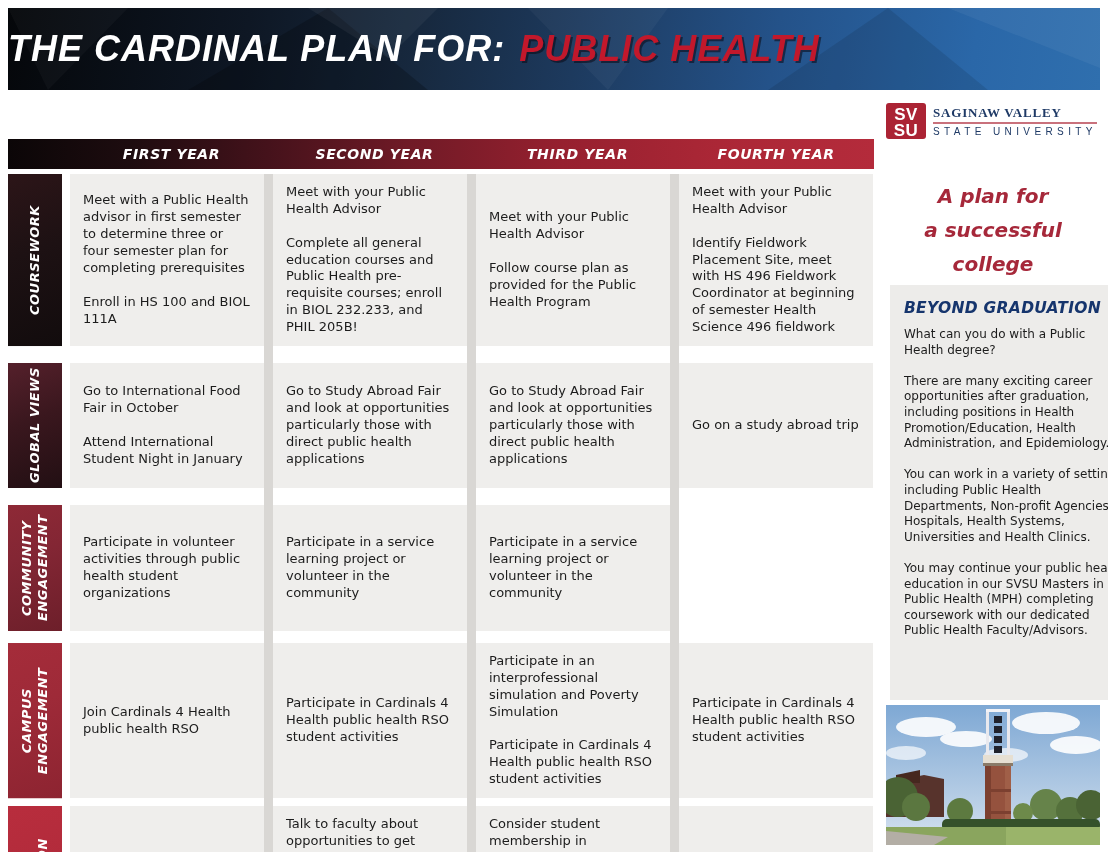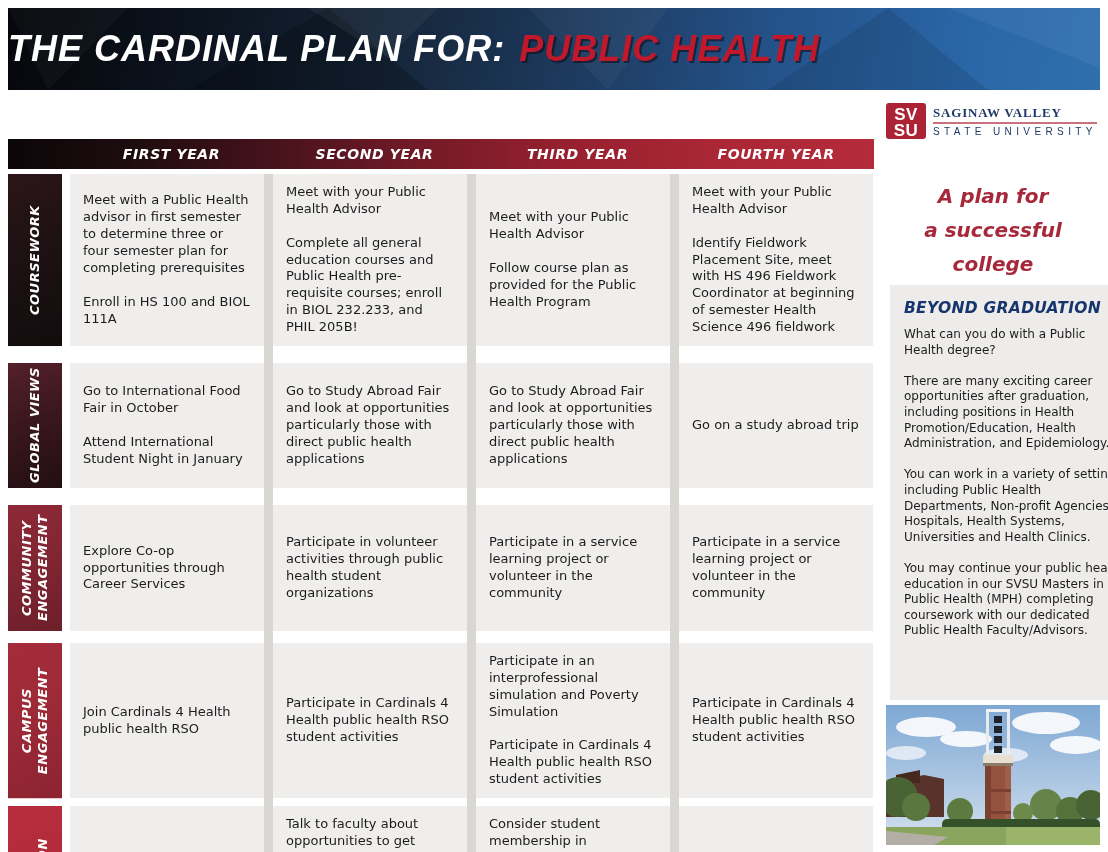--- a/index.html
+++ b/index.html
@@ -163,23 +163,20 @@
         <div class="cell">
             <div class="ctext">Go on a study abroad trip</div>
           </div>
       </div>
       <div class="gap17"></div>
 
       <div class="trow h126">
         <div class="rlabel lab-community lab-facet">COMMUNITY
 ENGAGEMENT</div>
         <div class="cell">
-            <div class="ctext">Explore Co-op opportunities through Career Services</div>
-          </div>
-        <div class="cell">
             <div class="ctext">Participate in volunteer activities through public health student organizations</div>
           </div>
         <div class="cell">
             <div class="ctext">Participate in a service learning project or volunteer in the community</div>
           </div>
         <div class="cell">
             <div class="ctext">Participate in a service learning project or volunteer in the community</div>
           </div>
       </div>
       <div class="gap12"></div>

